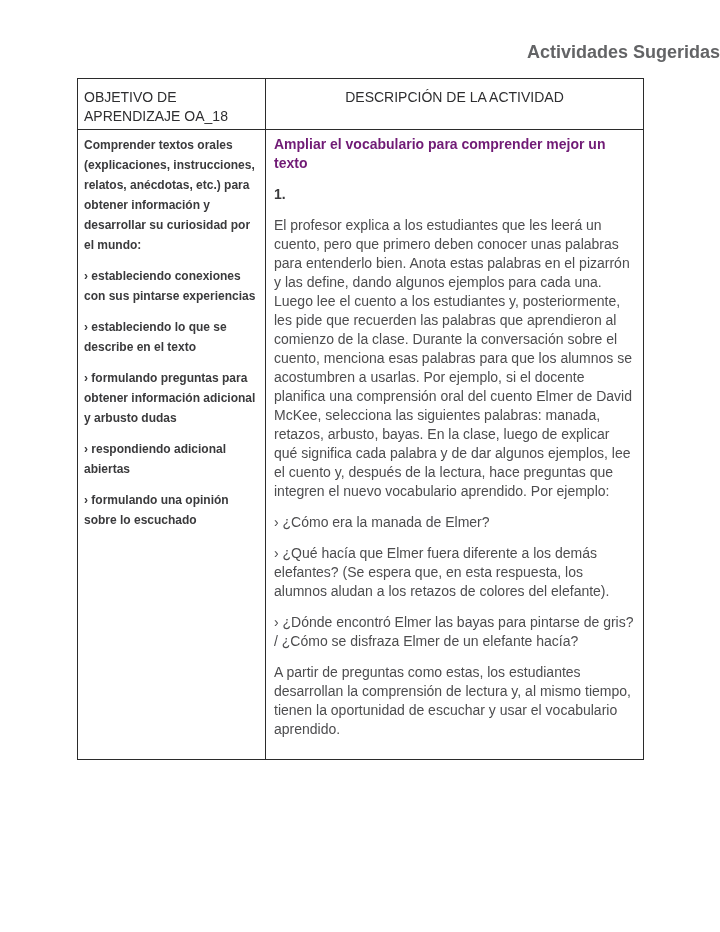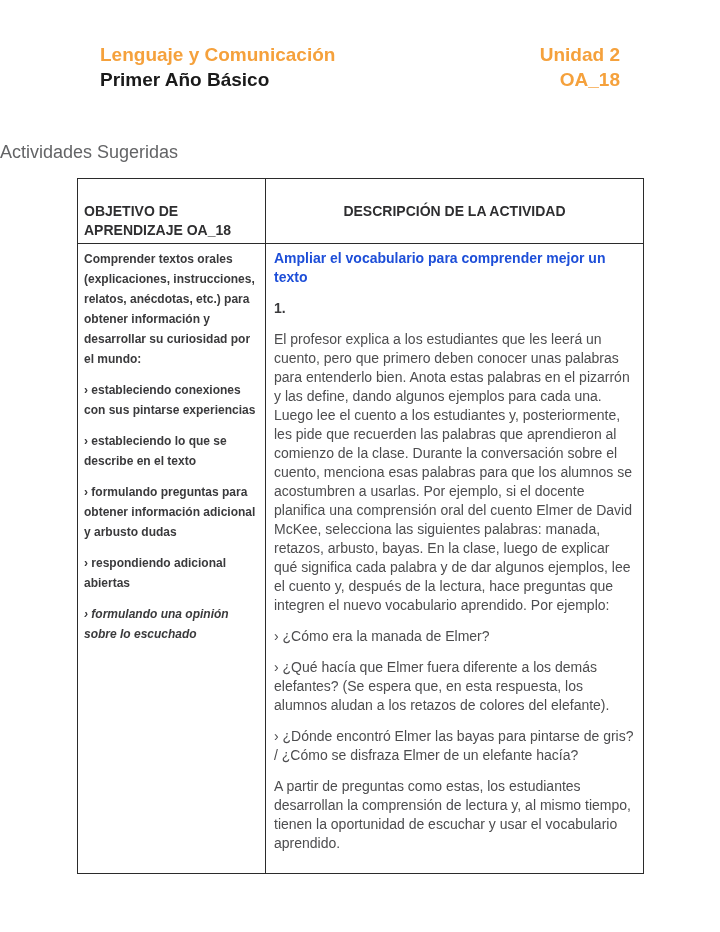--- a/index.html
+++ b/index.html
@@ -20,86 +20,75 @@
     justify-content: space-between;
     align-items: flex-start;
     margin: 0 100px;
   }
   .doc-header .subject { color: #F5A13C; font-weight: bold; font-size: 19px; line-height: 25px; }
   .doc-header .grade   { color: #1A1A1A; font-weight: bold; font-size: 19px; line-height: 25px; }
   .doc-header-right { text-align: right; }
   .doc-header .unit, .doc-header .oa { color: #F5A13C; font-weight: bold; font-size: 19px; line-height: 25px; }
   
   .page-title {
-    text-align: left;
+    text-align: right;
     color: #636466;
-    font-weight: normal;
+    font-weight: bold;
     font-size: 18px;
-    margin-top: 50px;
   }
   
   table.activity-table {
     border-collapse: collapse;
     table-layout: fixed;
     margin: 15px 0 0 77px;
     width: 566px;
   }
   .activity-table col.c1 { width: 188px; }
   .activity-table col.c2 { width: 378px; }
   .activity-table th, .activity-table td {
     border: 1px solid #2B2B2B;
     vertical-align: top;
   }
   .activity-table th {
     font-size: 14px;
     line-height: 19px;
     color: #2E2E30;
-    font-weight: bold;
-    padding: 23px 6px 3px 6px;
+    font-weight: normal;
+    padding: 9px 6px 3px 6px;
     height: 46px;
   }
   th.obj-header  { text-align: left; }
   th.desc-header { text-align: center; }
   
   td.objective-cell {
     padding: 5px 6px 8px 6px;
     color: #3A3A3C;
     font-weight: bold;
     font-size: 12px;
     line-height: 20px;
   }
   td.objective-cell p { margin: 0 0 11px 0; }
-  td.objective-cell p:last-child { margin-bottom: 4px; font-style: italic; }
+  td.objective-cell p:last-child { margin-bottom: 4px; }
   
   td.activity-cell {
     padding: 5px 8px 8px 8px;
     color: #4D4D4F;
     font-size: 14px;
     line-height: 19px;
   }
   td.activity-cell p { margin: 0 0 12px 0; }
   td.activity-cell p:last-child { margin-bottom: 12px; }
-  td.activity-cell .act-title  { font-weight: bold; color: #1d4ed8; }
+  td.activity-cell .act-title  { font-weight: bold; color: #701a75; }
   td.activity-cell .act-number { font-weight: bold; color: #3A3A3C; }
 </style>
 </head>
 <body>
 
 <div class="page">
 
-  <div class="doc-header">
-    <div class="doc-header-left">
-      <div class="subject">Lenguaje y Comunicación</div>
-      <div class="grade">Primer Año Básico</div>
-    </div>
-    <div class="doc-header-right">
-      <div class="unit">Unidad 2</div>
-      <div class="oa">OA_18</div>
-    </div>
-  </div>
 
   <div class="page-title">Actividades Sugeridas</div>
 
   <table class="activity-table">
     <colgroup>
         <col class="c1">
         <col class="c2">
       </colgroup>
     <thead>
       <tr>

